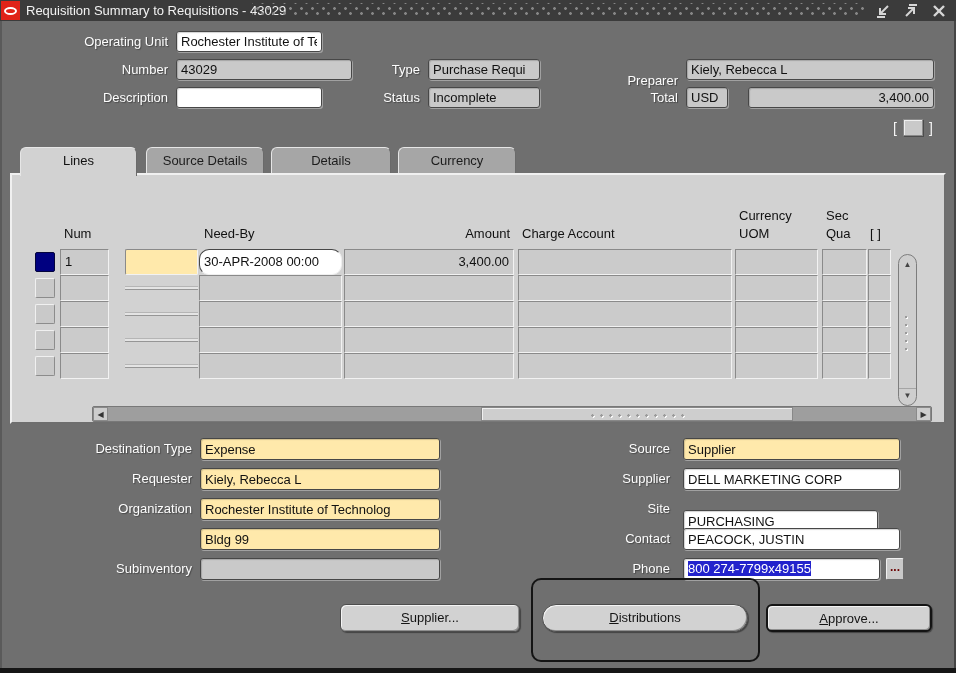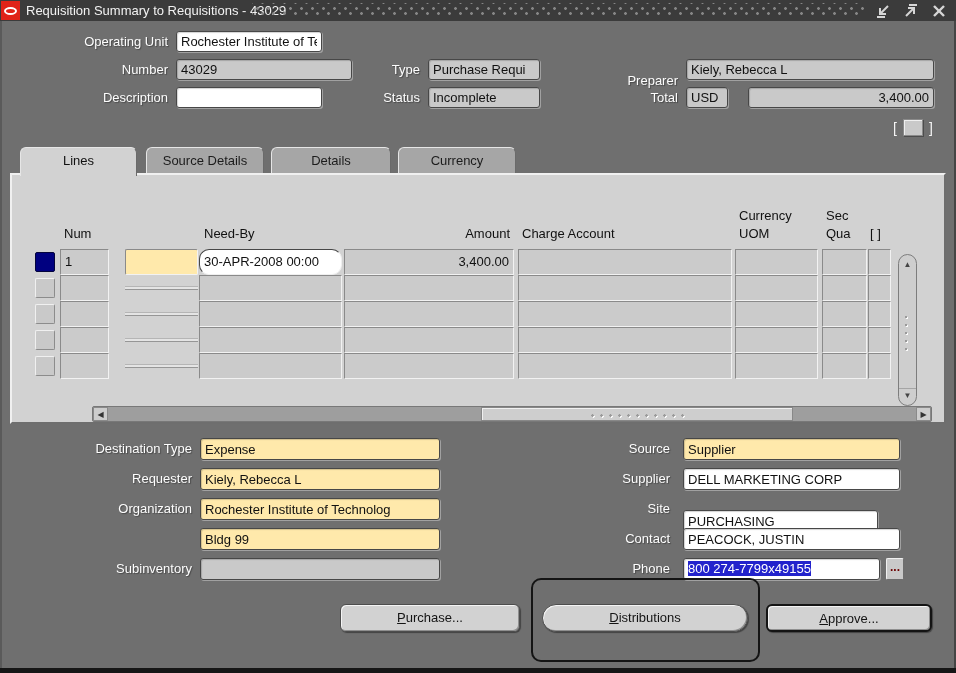--- a/index.html
+++ b/index.html
@@ -278,21 +278,21 @@
   <input class="fld f-white" style="left: 683px; top: 510px; width: 195px; height: 22px;" value="PURCHASING">
 
   <div class="lbl" style="left:520px;top:528px;width:150px;">Contact</div>
   <input class="fld f-white" style="left: 683px; top: 528px; width: 217px; height: 22px;" value="PEACOCK, JUSTIN">
 
   <div class="lbl" style="left:520px;top:558px;width:150px;">Phone</div>
   <div class="fld f-white" style="left:683px;top:558px;width:197px;height:22px;"><span class="sel-text">800 274-7799x49155</span></div>
   <div class="lov-btn" style="left:886px;top:558px;">...</div>
 
   <div class="btn" style="left:340px;width:180px;">
-      <span>Purchase...</span>
+      <span>Supplier...</span>
     </div>
   <div class="btn" style="left:542px;width:206px;border-radius:14px;">
       <span>Distributions</span>
     </div>
   <div class="btn default" style="left:766px;width:166px;">
       <span>Approve...</span>
     </div>
 
   <div class="annotation"></div>
 

